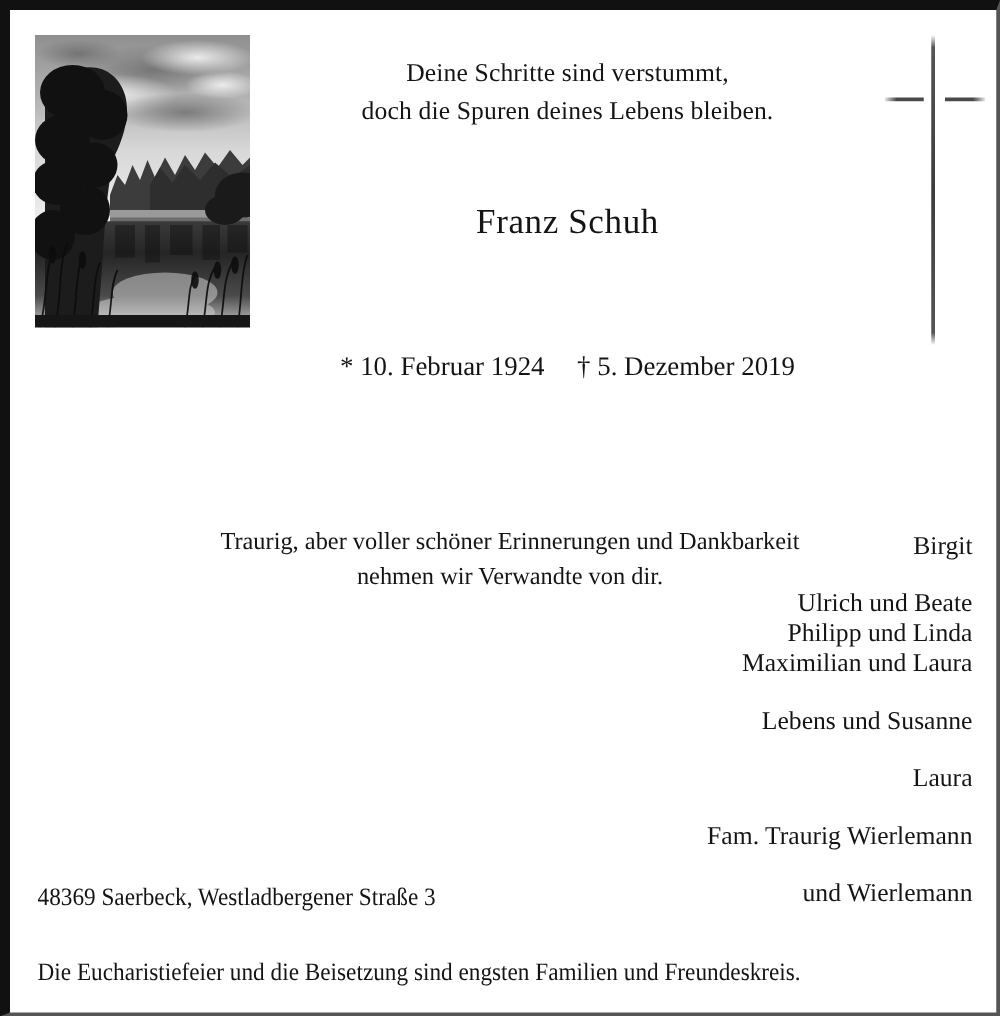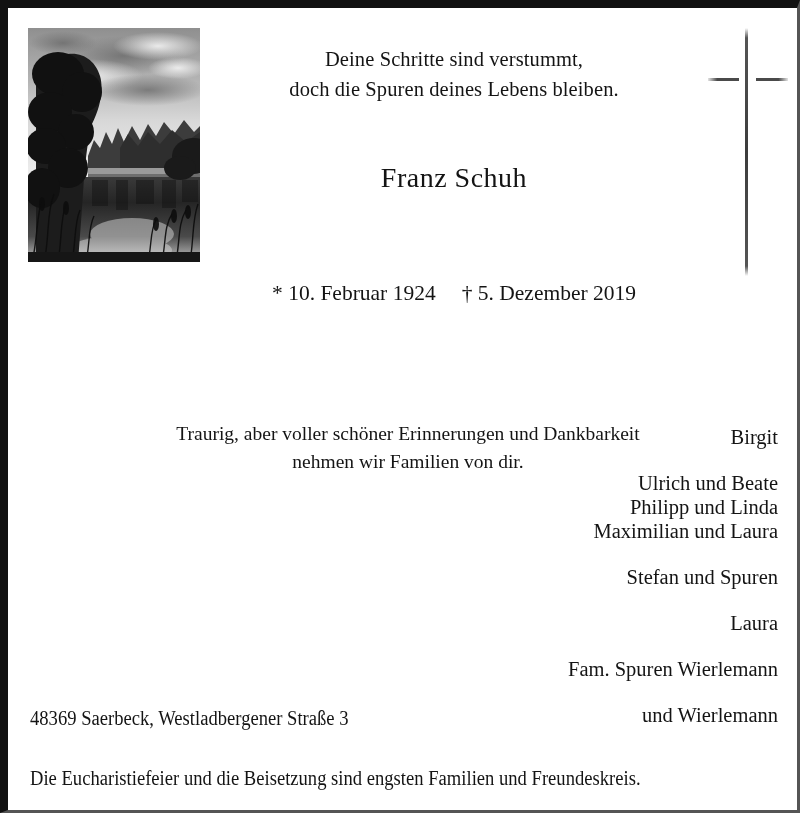--- a/index.html
+++ b/index.html
@@ -278,31 +278,31 @@
     </div>
 
     <h1 id="deceased-name">Franz Schuh</h1>
 
     <div id="life-dates">
       <span id="birth-date">* 10. Februar 1924</span><span id="death-date">† 5. Dezember 2019</span>
     </div>
 
     <div id="farewell-block">
       <span class="farewell-line">Traurig, aber voller schöner Erinnerungen und Dankbarkeit</span>
-      <span class="farewell-line">nehmen wir Familien von dir.</span>
+      <span class="farewell-line">nehmen wir Verwandte von dir.</span>
     </div>
 
     <ul id="mourners-list">
         <li>Birgit</li>
         <li class="gap-before">Ulrich und Beate</li>
         <li>Philipp und Linda</li>
         <li>Maximilian und Laura</li>
-        <li class="gap-before">Stefan und Spuren</li>
+        <li class="gap-before">Lebens und Susanne</li>
         <li class="gap-before">Laura</li>
-        <li class="gap-before">Fam. Spuren Wierlemann</li>
+        <li class="gap-before">Fam. Traurig Wierlemann</li>
         <li class="gap-before">und Wierlemann</li>
       </ul>
 
     <div id="address-line">48369 Saerbeck, Westladbergener Straße 3</div>
 
     <div id="ceremony-note">Die Eucharistiefeier und die Beisetzung sind engsten Familien und Freundeskreis.</div>
 
   </div>
 </div>
 

